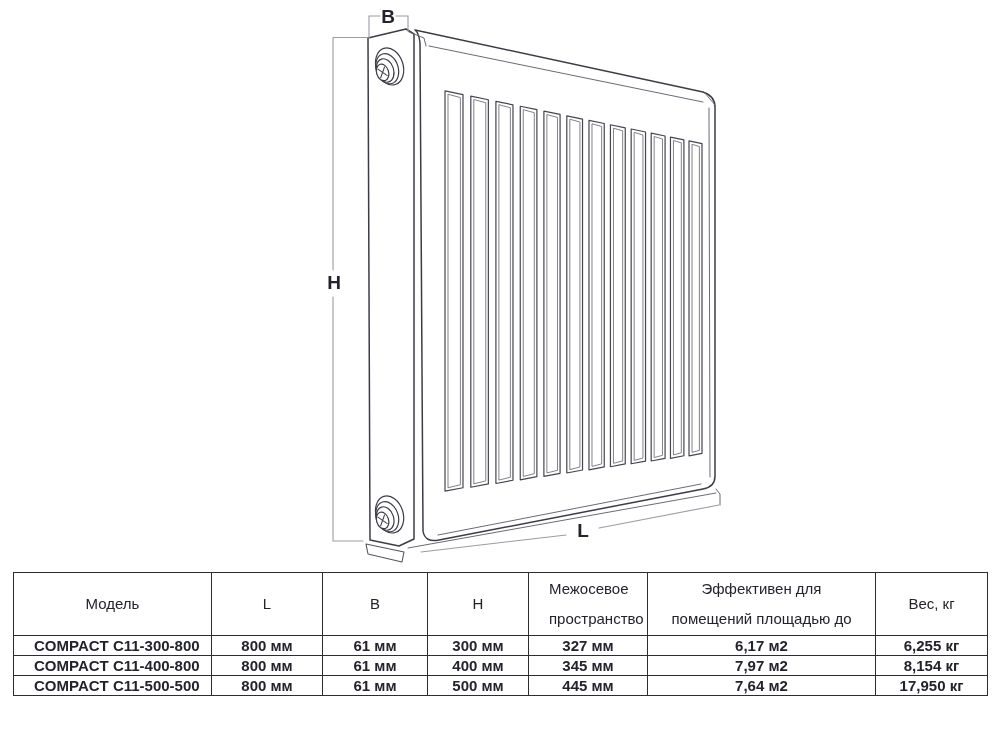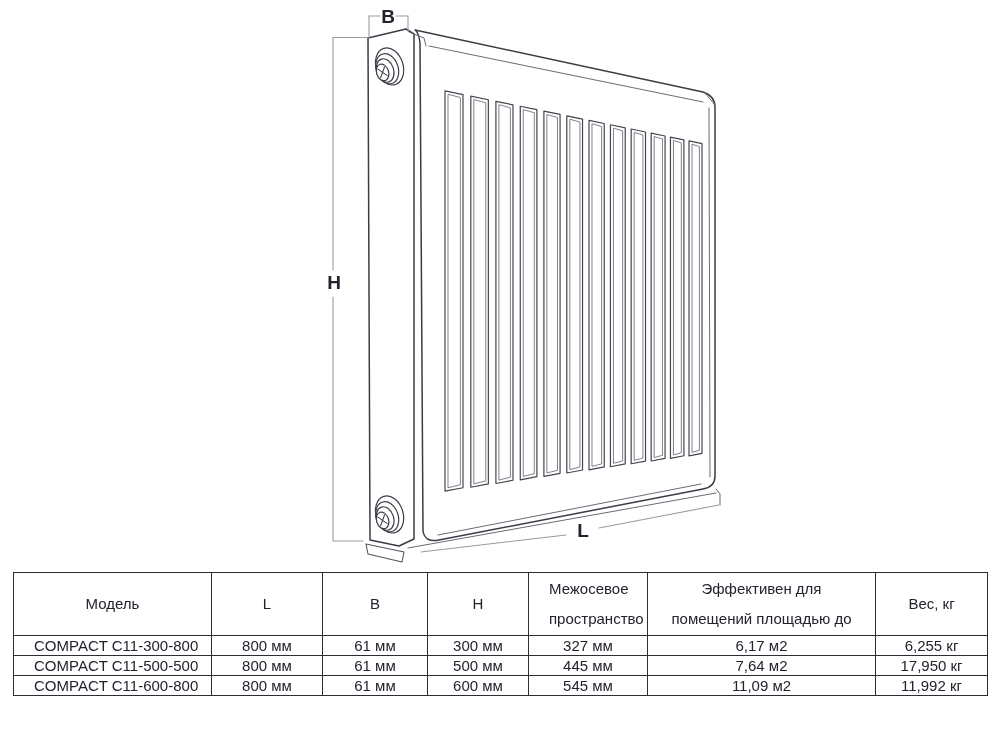--- a/index.html
+++ b/index.html
@@ -22,21 +22,21 @@
   #spec-table{
     position:absolute;left:13px;top:572px;width:974px;
     border-collapse:collapse;table-layout:fixed;
     font-size:15px;color:#23232e;
   }
   #spec-table th,#spec-table td{
     border:1.5px solid #2c2c36;text-align:center;vertical-align:middle;
     padding:0 20px;font-weight:400;overflow:hidden;
   }
   #spec-table thead th{height:62px;line-height:30px;}
-  #spec-table tbody td{height:19px;line-height:19px;white-space:nowrap;}
+  #spec-table tbody td{height:19px;line-height:19px;white-space:nowrap;font-weight:bold;}
 </style>
 </head>
 <body>
 
 <svg id="diagram" width="1000" height="565" viewBox="0 0 1000 565">
 
   <g>
     <polygon class="ol2" points="366,544 404,552 402,562 368,554"></polygon>
     <path class="inl" d="M408,548 L716,493"></path>
     <path class="inl" d="M716,489 L720,494 L720,505"></path>
@@ -139,31 +139,31 @@
     <tr>
       <td>COMPACT C11-300-800</td>
       <td>800 мм</td>
       <td>61 мм</td>
       <td>300 мм</td>
       <td>327 мм</td>
       <td>6,17 м2</td>
       <td>6,255 кг</td>
     </tr>
     <tr>
+      <td>COMPACT C11-400-800</td>
+      <td>800 мм</td>
+      <td>61 мм</td>
+      <td>400 мм</td>
+      <td>345 мм</td>
+      <td>7,97 м2</td>
+      <td>8,154 кг</td>
+    </tr>
+    <tr>
       <td>COMPACT C11-500-500</td>
       <td>800 мм</td>
       <td>61 мм</td>
       <td>500 мм</td>
       <td>445 мм</td>
       <td>7,64 м2</td>
       <td>17,950 кг</td>
     </tr>
-    <tr>
-      <td>COMPACT C11-600-800</td>
-      <td>800 мм</td>
-      <td>61 мм</td>
-      <td>600 мм</td>
-      <td>545 мм</td>
-      <td>11,09 м2</td>
-      <td>11,992 кг</td>
-    </tr>
   </tbody>
 </table>
 
 </body></html>

